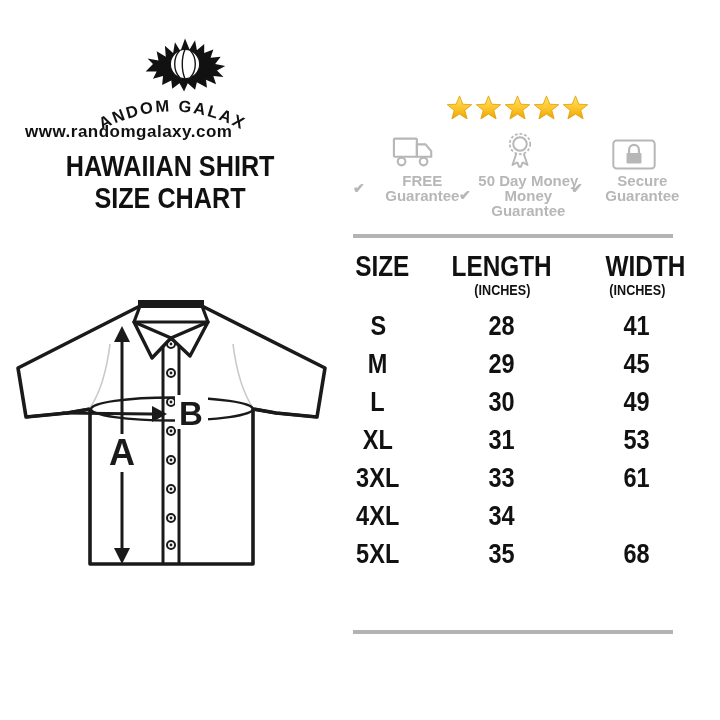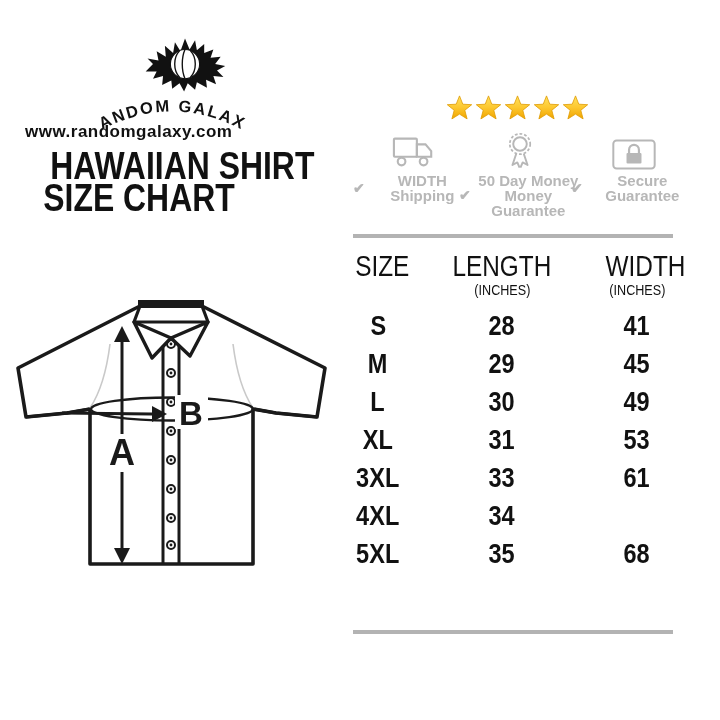--- a/index.html
+++ b/index.html
@@ -7,42 +7,42 @@
   body { width:720px; height:720px; font-family:"Liberation Sans", sans-serif; color:#111; }
   .page { position:relative; width:720px; height:720px; background:#fff; overflow:hidden; }
 
   .cond { display:inline-block; transform:scaleX(.84); transform-origin:center; white-space:nowrap; }
 
   
   .logo { position:absolute; left:130px; top:33px; width:110px; height:64px; }
   .arc-name { position:absolute; left:88px; top:92px; width:168px; height:44px; }
   .site-url { position:absolute; left:25px; top:122px; width:295px; text-align:left;
               font-size:17px; font-weight:bold; letter-spacing:.5px; }
-  .main-title { position:absolute; left:25px; top:150px; width:290px; 
-                font-weight:bold; font-size:38px; line-height:32px; }
+  .main-title { position:absolute; left:25px; top:150px; width:290px; text-align:center;
+                font-weight:bold; font-size:30px; line-height:32px; }
 
   
   .stars { position:absolute; left:446px; top:95px; display:flex; gap:2px; }
   .stars svg { width:27px; height:27px; }
   .badge { position:absolute; top:130px; display:flex; flex-direction:column; align-items:center;
            color:#b7b7b7; }
   .badge .ic { height:40px; display:flex; align-items:flex-end; justify-content:center; }
   .badge .lbl { display:flex; align-items:center; gap:5px; margin-top:3px;
                 font-weight:bold; font-size:15px; line-height:15px; text-align:center; }
   .badge .check { font-size:14px; }
   .badge-shipping  { left:353px; width:122px; }
   .badge-guarantee { left:459px; width:122px; }
   .badge-secure    { left:571px; width:126px; }
 
   
   .size-table { position:absolute; left:350px; top:234px; width:326px; height:400px; }
   .rule { position:absolute; left:3px; width:320px; height:4px; background:#b3b3b3; }
   .rule-top { top:0; } .rule-bottom { bottom:0; }
   .thead { margin-top:17px; display:grid; grid-template-columns:56px 192px 78px; }
-  .th { text-align:center; font-weight:normal; font-size:29px; line-height:30px; }
+  .th { text-align:center; font-weight:bold; font-size:29px; line-height:30px; }
   .th .sub { display:block; font-size:15px; line-height:17px; }
   .tbody { margin-top:9px; }
   .tr { display:grid; grid-template-columns:56px 192px 78px; height:38px; align-items:center; }
   .td { text-align:center; font-weight:bold; font-size:28px; }
 
   
   .shirt { position:absolute; left:10px; top:296px; width:336px; height:324px; }
 </style>
 </head>
 <body>
@@ -134,21 +134,21 @@
     <div class="ic">
       <svg width="44" height="36" viewBox="0 0 46 34">
         <rect x="2" y="3" width="24" height="19" rx="1" fill="none" stroke="#b7b7b7" stroke-width="2.2"></rect>
         <path d="M26,9 h9 l6,7 v6 h-15 z" fill="none" stroke="#b7b7b7" stroke-width="2.2"></path>
         <circle cx="10" cy="27" r="4" fill="#fff" stroke="#b7b7b7" stroke-width="2.2"></circle>
         <circle cx="33" cy="27" r="4" fill="#fff" stroke="#b7b7b7" stroke-width="2.2"></circle>
       </svg>
     </div>
     <div class="lbl">
       <span class="check">✔</span>
-      <span>WIDTH Shipping</span>
+      <span>FREE Guarantee</span>
     </div>
   </div>
 
   <div class="badge badge-guarantee">
     <div class="ic">
       <svg width="28" height="38" viewBox="0 0 26 34">
         <circle cx="13" cy="10.5" r="9.5" fill="none" stroke="#b7b7b7" stroke-width="1.6" stroke-dasharray="2.6 1.8"></circle>
         <circle cx="13" cy="10.5" r="6.3" fill="none" stroke="#b7b7b7" stroke-width="1.8"></circle>
         <path d="M9.5,19.5 L6,30 L10.5,27.6 L12.6,32.4" fill="none" stroke="#b7b7b7" stroke-width="1.8" stroke-linejoin="round"></path>
         <path d="M16.5,19.5 L20,30 L15.5,27.6 L13.4,32.4" fill="none" stroke="#b7b7b7" stroke-width="1.8" stroke-linejoin="round"></path>

